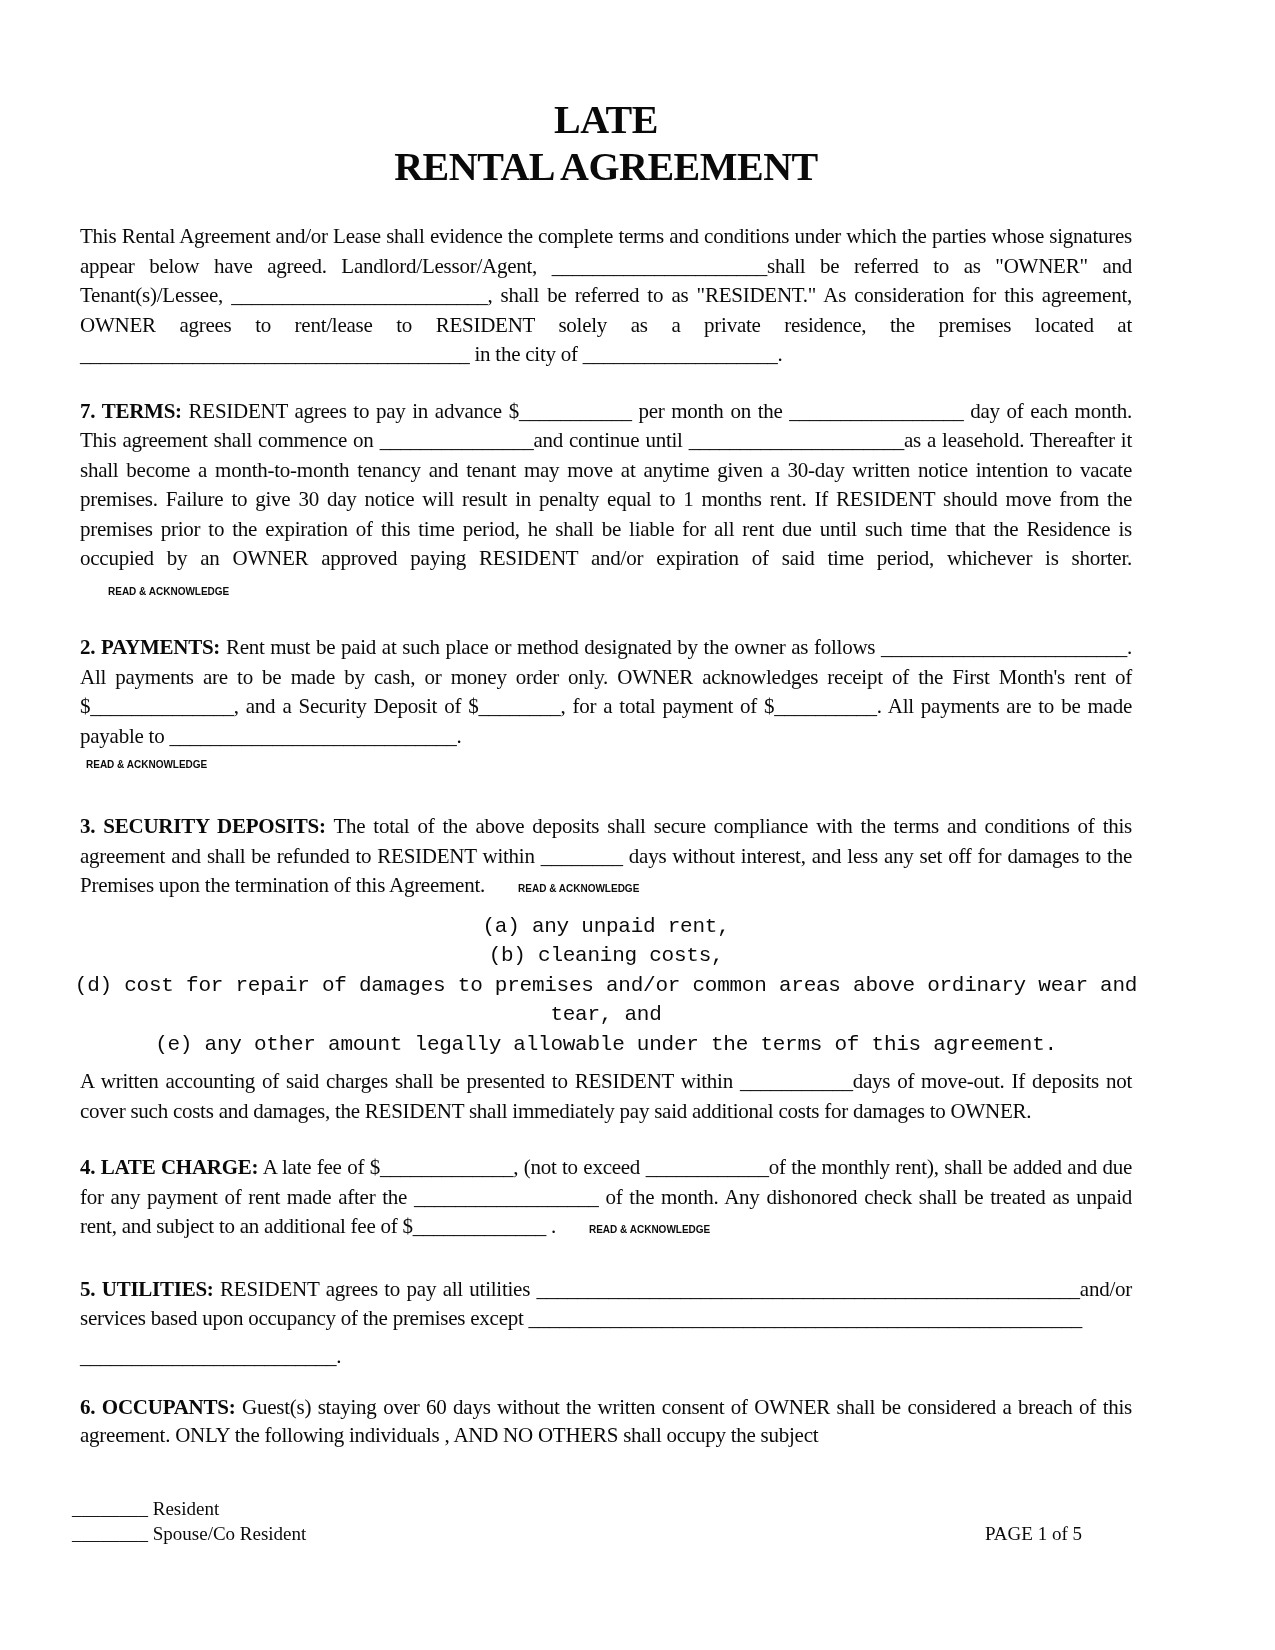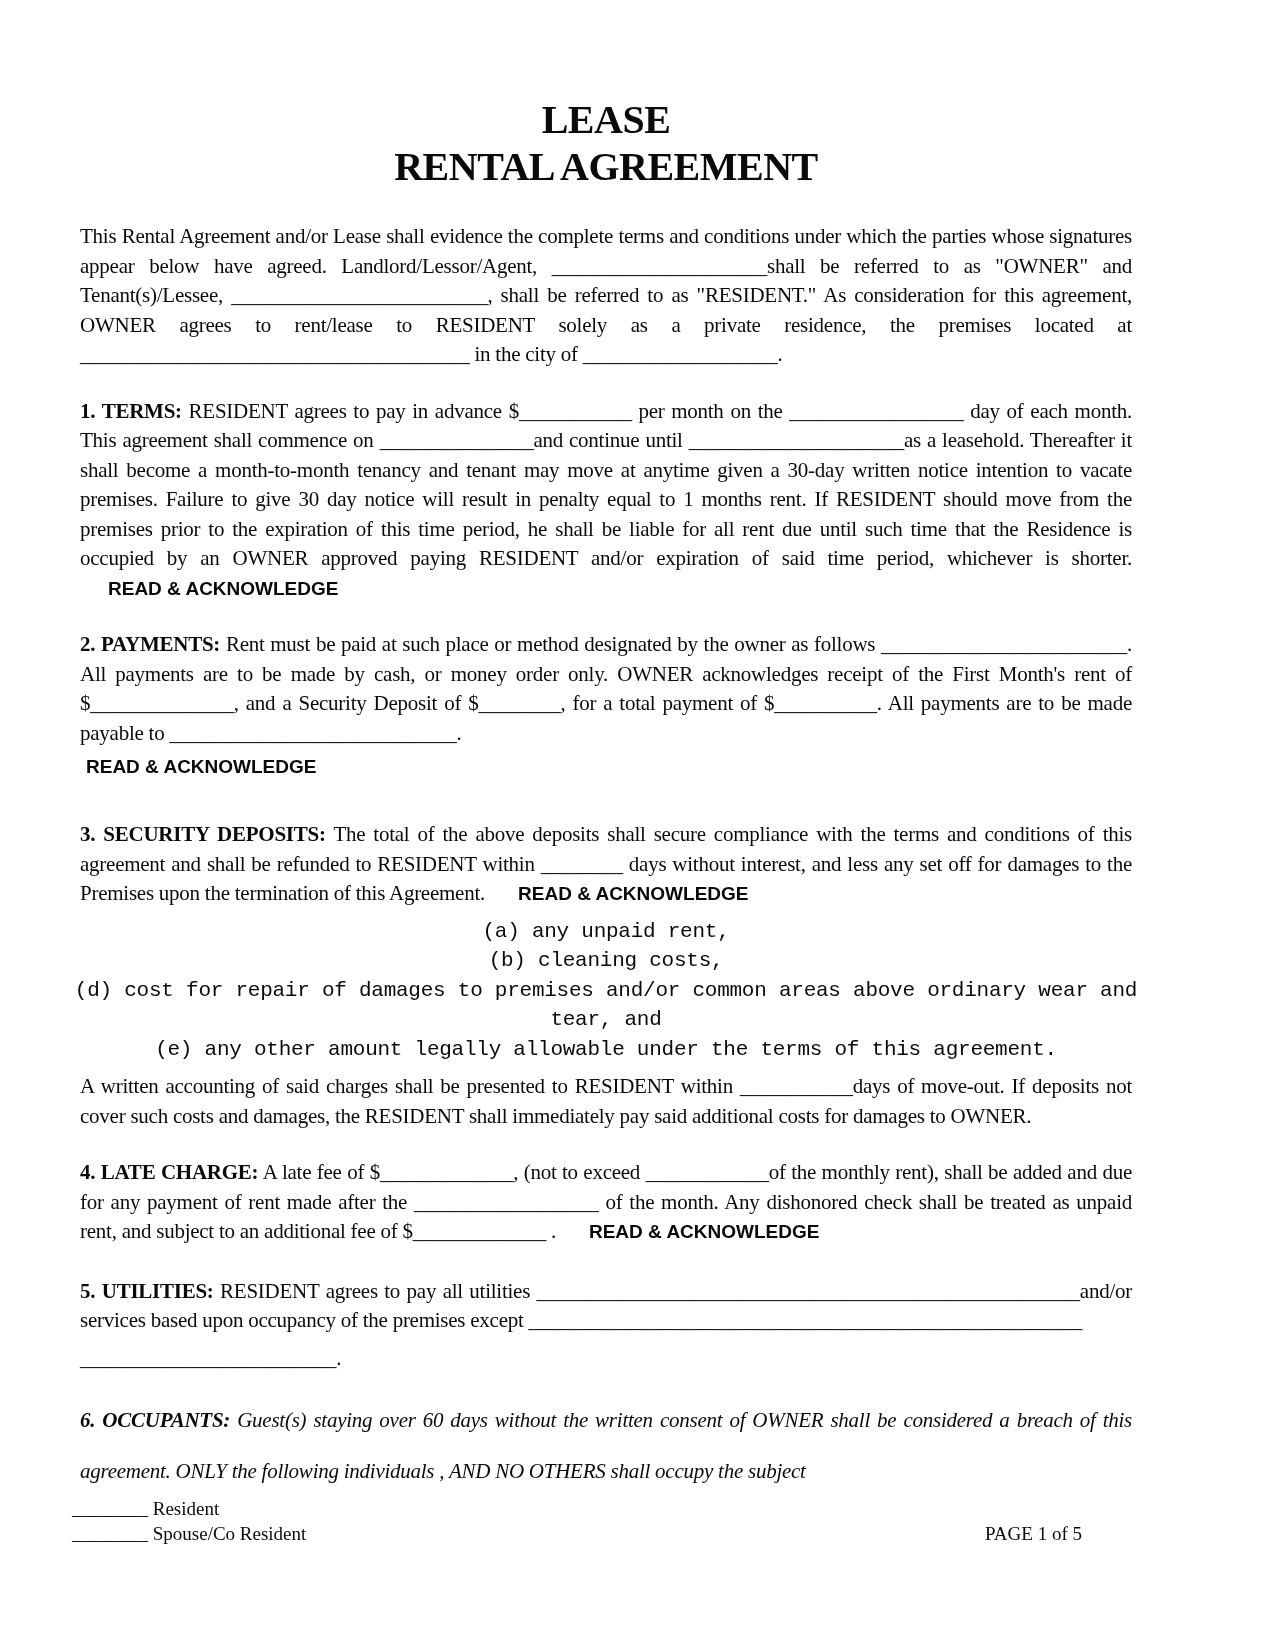--- a/index.html
+++ b/index.html
@@ -40,42 +40,42 @@
   }
   .intro { margin-top: 32px; }
   .section { margin-top: 27px; }
   .sec-gap-lg { margin-top: 42px; }
   .sec-gap-md { margin-top: 30px; }
   .sec-gap-sm { margin-top: 22px; }
   .heading { font-weight: bold; }
   .ack {
     font-family: "Liberation Sans", "DejaVu Sans", sans-serif;
     font-weight: bold;
-    font-size: 19px;
+    font-size: 10px;
     letter-spacing: 0;
     white-space: nowrap;
   }
   .ack-inline { margin-left: 28px; }
   .ack-block {
     display: block;
     padding-left: 14px;
     margin-top: 3px;
     text-align: left;
   }
   .list-item {
     text-align: center;
     font-size: 21px;
     line-height: 29.5px;
     letter-spacing: -0.25px;
     font-family: Liberation Mono, monospace;
   }
   .cont-line {
     text-align: left;
   }
-  .occupants { line-height: 51px; font-style: italic; }
+  .occupants { line-height: 28px; }
   .footer {
     position: absolute;
     left: 72px;
     top: 1496px;
     width: 1010px;
     display: flex;
     justify-content: space-between;
     align-items: flex-end;
     font-size: 19px;
     line-height: 25px;
@@ -84,28 +84,28 @@
   .footer-left div { white-space: nowrap; }
   .footer-right { white-space: nowrap; }
 </style>
 </head>
 <body>
 
 <div class="page">
   <div class="content">
 
     <h1 class="title">
-      <span class="title-line">LEASE</span>
+      <span class="title-line">LATE</span>
       <span class="title-line">RENTAL AGREEMENT</span>
     </h1>
 
     <p class="para intro">This Rental Agreement and/or Lease shall evidence the complete terms and conditions under which the parties whose signatures appear below have agreed. Landlord/Lessor/Agent, _____________________shall be referred to as "OWNER" and Tenant(s)/Lessee, _________________________, shall be referred to as "RESIDENT." As consideration for this agreement, OWNER agrees to rent/lease to RESIDENT solely as a private residence, the premises located at ______________________________________ in the city of ___________________.</p>
 
     <div class="para section">
-      <span class="heading">1. TERMS:</span>
+      <span class="heading">7. TERMS:</span>
       <span>RESIDENT agrees to pay in advance $___________ per month on the _________________ day of each month. This agreement shall commence on _______________and continue until _____________________as a leasehold. Thereafter it shall become a month-to-month tenancy and tenant may move at anytime given a 30-day written notice intention to vacate premises.  Failure to give 30 day notice will result in penalty equal to 1 months rent. If RESIDENT should move from the premises prior to the expiration of this time period, he shall be liable for all rent due until such time that the Residence is occupied by an OWNER approved paying RESIDENT and/or expiration of said time period, whichever is shorter.</span>
       <span class="ack ack-inline">READ &amp; ACKNOWLEDGE</span>
     </div>
 
     <div class="section">
       <div class="para">
         <span class="heading">2. PAYMENTS:</span>
         <span>Rent must be paid at such place or method designated by the owner as follows ________________________. All payments are to be made by cash, or money order only. OWNER acknowledges receipt of the First Month's rent of $______________, and a Security Deposit of $________, for a total payment of $__________. All payments are to be made payable to ____________________________.</span>
       </div>
       <span class="ack ack-block">READ &amp; ACKNOWLEDGE</span>

